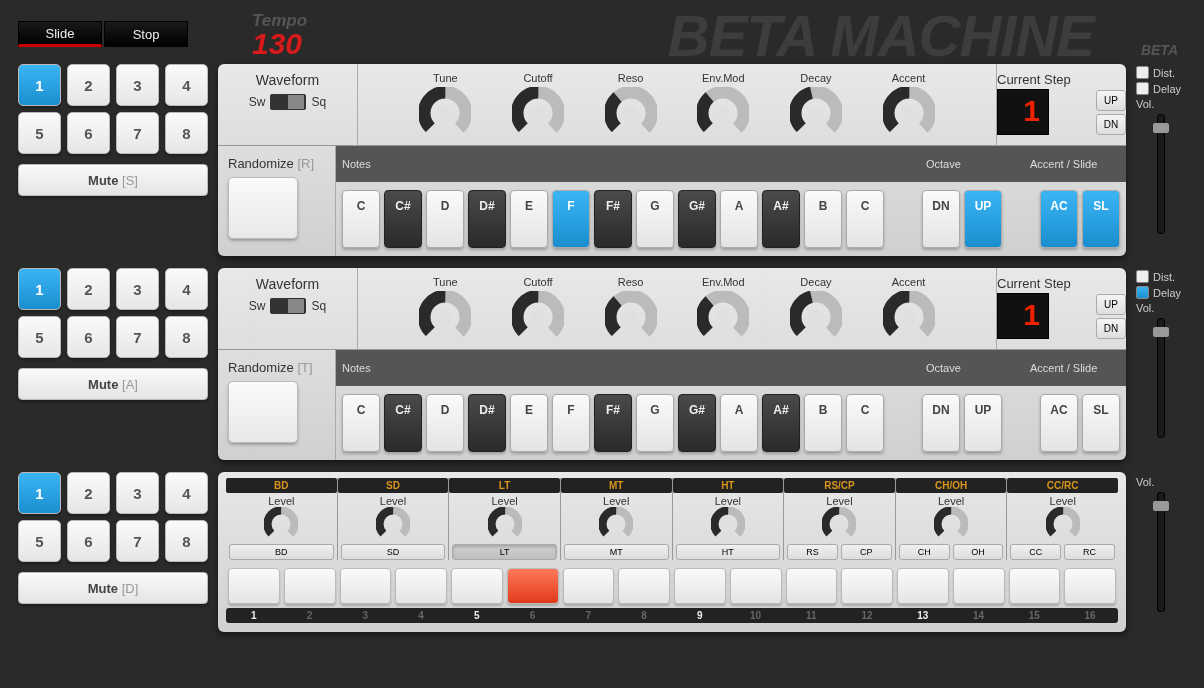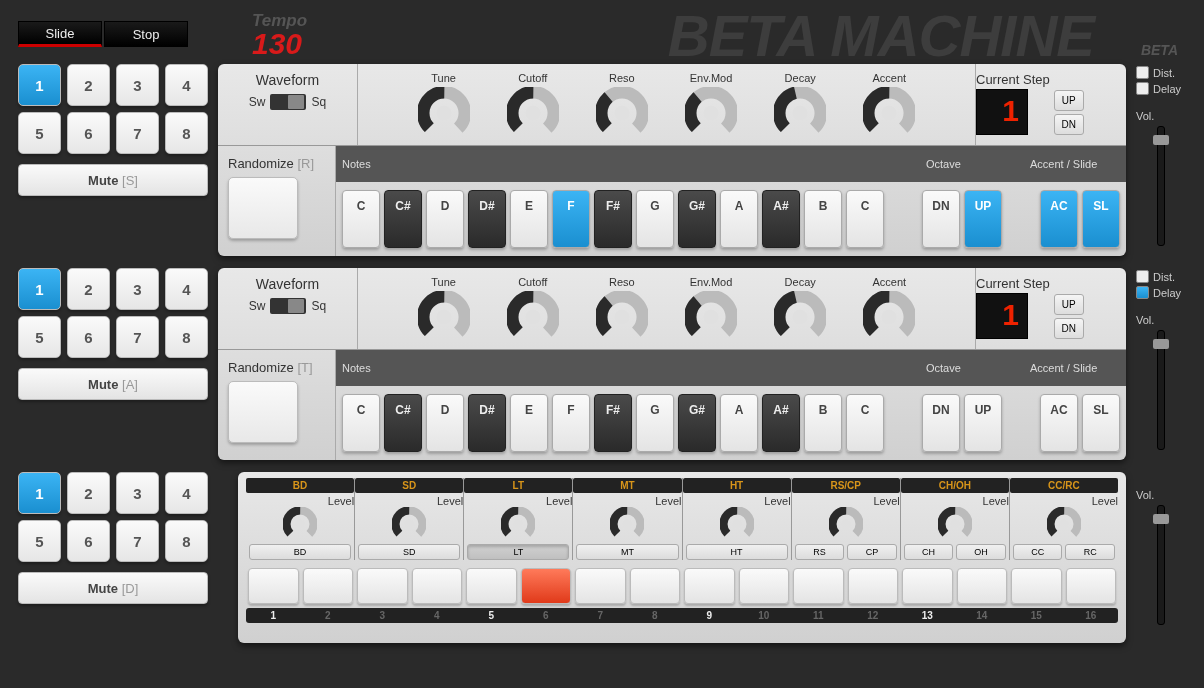--- a/index.html
+++ b/index.html
@@ -32,21 +32,21 @@
 .wf-toggle { display: flex; justify-content: center; align-items: center; gap: 5px; margin-top: 6px; font-size: 12px; }
 .wf-sw { display: inline-block; width: 36px; height: 16px; background: #333; position: relative; border-radius: 2px;}
 .wf-sw::after { content:''; position:absolute; width:16px; height:14px; background:#888; top:1px; left:18px; border-radius:1px;}
 
 .knobs { flex: 1; display: flex; justify-content: space-around; align-items: flex-start; padding: 8px 4px 0; }
 .knob-col { text-align: center; width: 84px; }
 .knob-lbl { font-size: 11px; color: #333; margin-bottom: 3px; }
 .knob { width: 52px; height: 52px; margin: 0 auto; position: relative; }
 .knob svg { width: 100%; height: 100%; }
 
-.curstep-box { width: 151px; text-align: center; padding-top: 8px; display:flex; gap:4px; justify-content:flex-start; border-left:1px solid #aaa;}
+.curstep-box { width: 130px; text-align: center; padding-top: 8px; display:flex; gap:4px; justify-content:space-between; border-left:1px solid #aaa;}
 .cs-col { }
 .cs-label { font-size: 13px; color: #333; }
 .cs-display { width: 52px; height: 46px; background: #111; color: #e20; font-size: 30px; font-weight: bold; text-align: right; padding: 4px 8px 0 0; margin-top: 2px; border: 1px solid #000; }
 .cs-btns { display:flex; flex-direction:column; gap:3px; margin-top:18px;}
 .cs-btn { width: 30px; height: 21px; background: linear-gradient(#f5f5f5,#ddd); border:1px solid #aaa; border-radius:3px; font-size:10px; cursor:pointer;}
 
 .synth-bottom { display: flex; }
 .rand-box { width: 140px; padding: 10px; border-right: 1px solid #aaa; }
 .rand-label { font-size: 13px; color: #333; }
 .rand-label .key { color: #999; }
@@ -61,31 +61,31 @@
 .note-key { width: 38px; height: 58px; border-radius: 4px; background: linear-gradient(#fafafa,#e4e4e4); border:1px solid #aaa; font-size:12px; font-weight:bold; color:#444; display:flex; align-items:flex-start; justify-content:center; padding-top:8px; cursor:pointer; box-shadow:0 2px 3px rgba(0,0,0,0.25);}
 .note-key.black { background: linear-gradient(#4a4a4a,#2a2a2a); color:#eee; border-color:#222;}
 .note-key.active { background: linear-gradient(#3bb4f4,#1a8fd0); color:#fff; }
 .note-gap { width: 30px; }
 .octacc-grp { display:flex; gap:4px; }
 
 .fx-panel { width: 50px; padding-top: 2px; }
 .fx-row { display:flex; align-items:center; gap:4px; font-size:11px; color:#ccc; margin-bottom:3px;}
 .fx-check { width:13px; height:13px; background:#eee; border:1px solid #888; border-radius:2px; cursor:pointer;}
 .fx-check.on { background: linear-gradient(#3bb4f4,#1a8fd0); }
-.vol-label { font-size:11px; color:#ccc; margin-top:15px;}
+.vol-label { font-size:11px; color:#ccc; margin-top:2px;}
 .vol-slider { width: 8px; height: 120px; background:#1a1a1a; margin: 4px auto 0; border-radius:3px; position:relative; border:1px solid #000;}
 .vol-thumb { position:absolute; width:16px; height:10px; background:#999; left:-5px; top:8px; border-radius:2px; cursor:pointer;}
 
 
-.drum-panel { flex:1; background: linear-gradient(#e8e8e8,#d0d0d0); border-radius:6px; padding: 6px 8px 20px; box-shadow: 0 3px 6px rgba(0,0,0,0.5); margin-left: 20px;}
+.drum-panel { flex:1; background: linear-gradient(#e8e8e8,#d0d0d0); border-radius:6px; padding: 6px 8px 9px; box-shadow: 0 3px 6px rgba(0,0,0,0.5);}
 .drum-lanes { display:flex; gap:0;}
 .drum-lane { flex:1; text-align:center; border-right:1px solid #999;}
 .drum-lane:last-child{border-right:none;}
 .dl-name { background:#222; color:#d8951a; font-size:10px; font-weight:bold; padding:2px 0; border-radius:2px; margin-bottom:2px;}
-.dl-level-lbl { font-size:11px; color:#333;text-align:right;}
+.dl-level-lbl { font-size:11px; color:#333;}
 .dl-knob { width:34px; height:34px; margin: 0 auto 3px;}
 .dl-btns { display:flex; gap:3px; justify-content:center; padding: 0 3px;}
 .dl-btn { flex:1; height:16px; background:linear-gradient(#f0f0f0,#dcdcdc); border:1px solid #aaa; border-radius:3px; font-size:9px; cursor:pointer;}
 .dl-btn.pressed { background:linear-gradient(#d0d0d0,#c0c0c0); box-shadow: inset 0 2px 3px rgba(0,0,0,0.2);}
 
 .seq-row { display:flex; gap:4px; margin-top:8px; padding: 0 2px;}
 .seq-step { flex:1; height:36px; background:linear-gradient(#fafafa,#e4e4e4); border:1px solid #bbb; border-radius:4px; box-shadow:0 2px 2px rgba(0,0,0,0.2); cursor:pointer;}
 .seq-step.active { background: linear-gradient(#ff7a5a,#e03a1a); }
 .seq-nums { display:flex; gap:4px; margin-top:4px; background:#222; padding:2px 2px; border-radius:3px;}
 .seq-num { flex:1; text-align:center; font-size:10px; color:#666; font-weight:bold;}

